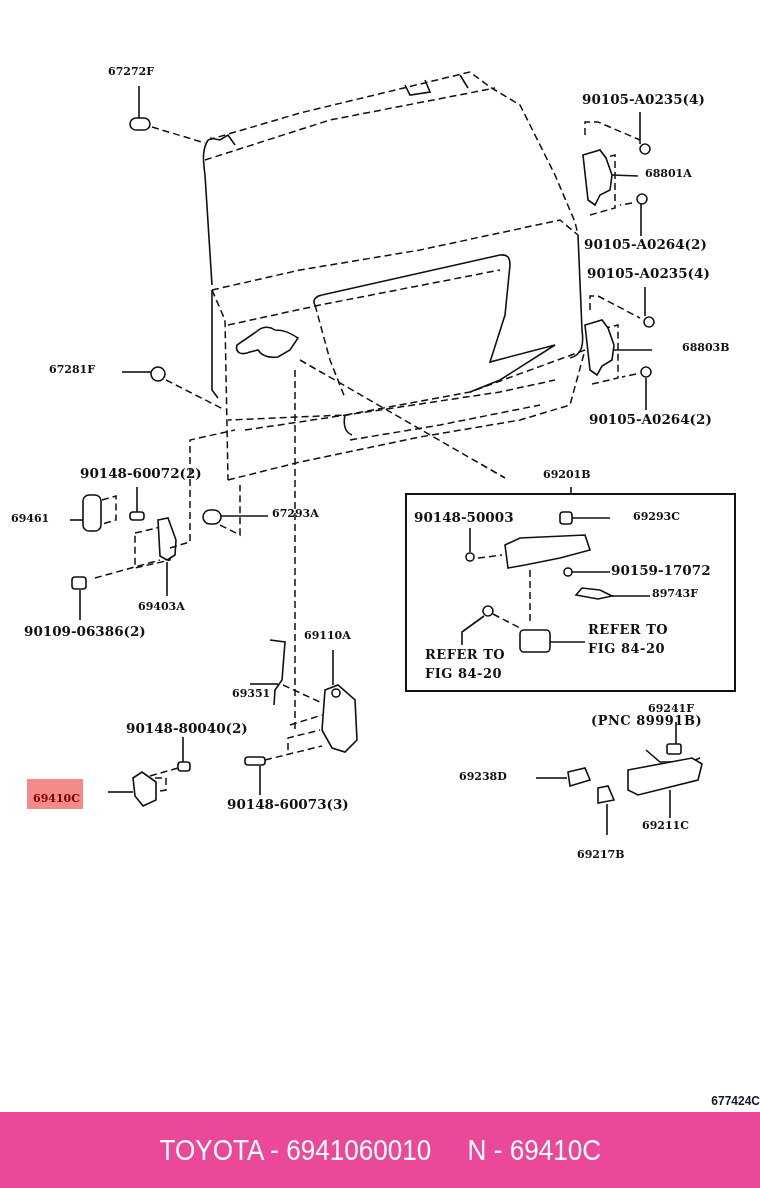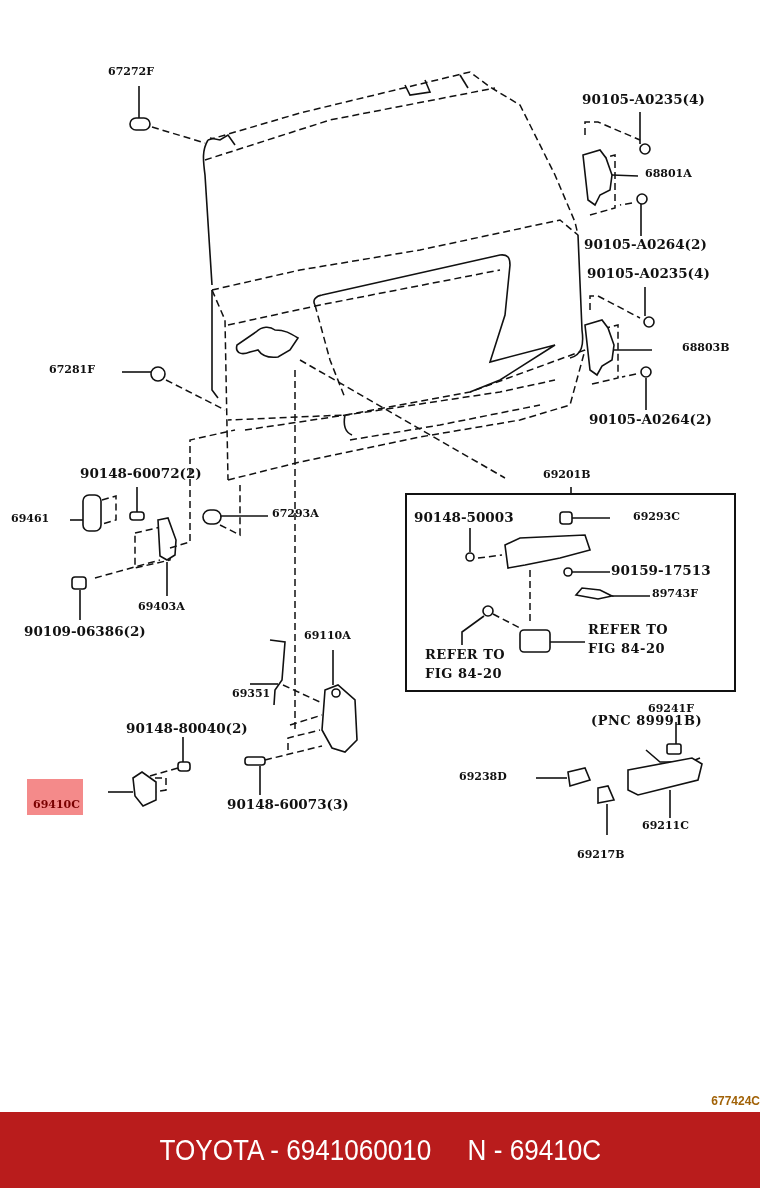--- a/index.html
+++ b/index.html
@@ -1,26 +1,26 @@
 <!DOCTYPE html>
 <html><head>
   <meta charset="utf-8">
   <style>
     html, body { margin: 0; padding: 0; background: #ffffff; }
     body { width: 760px; height: 1188px; position: relative; overflow: hidden; font-family: "DejaVu Serif", serif; }
     #diagram { position: absolute; left: 0; top: 0; width: 760px; height: 1110px; }
     .lbl { position: absolute; font-family: "DejaVu Serif", serif; font-weight: bold; font-size: 11px; color: #111; white-space: nowrap; letter-spacing: 0px; line-height: 1; }
     .lbl.sm { font-size: 13.5px; }
     .lbl.ref { font-size: 13px; letter-spacing: 0.5px; }
-    .lbl.hl { background: #f48a8a; color: #7a0000; padding: 20px 3px 5px 6px; }
+    .lbl.hl { background: #f48a8a; color: #7a0000; padding: 14px 3px 5px 6px; }
     .ln { stroke: #111; stroke-width: 1.6; fill: none; }
     .dash { stroke: #111; stroke-width: 1.5; fill: none; stroke-dasharray: 7 4; }
     .part { stroke: #111; stroke-width: 1.6; fill: #fff; }
-    #fig-id { position: absolute; right: 0; top: 1094px; font-family: "Liberation Sans", sans-serif; font-weight: bold; font-size: 12px; color: #a16207; }
-    #footer { position: absolute; left: 0; top: 1112px; width: 760px; height: 76px; background: #b91c1c; display: flex; align-items: center; justify-content: center; }
+    #fig-id { position: absolute; right: 0; top: 1094px; font-family: "Liberation Sans", sans-serif; font-weight: bold; font-size: 12px; color: #0f172a; }
+    #footer { position: absolute; left: 0; top: 1112px; width: 760px; height: 76px; background: #ec4899; display: flex; align-items: center; justify-content: center; }
     #footer span { font-family: "Liberation Sans", sans-serif; color: #ffffff; font-size: 29px; transform: scaleX(0.9); white-space: pre; }
   </style>
 </head>
 <body>
 
 <div id="diagram">
   <svg width="760" height="1110" viewBox="0 0 760 1110">
 
     <g>
       <path class="dash" d="M208,140 L300,113 L470,72 L490,87 L520,105 L555,175 L575,222 L578,235"></path>
@@ -168,21 +168,21 @@
   <span class="lbl sm" style="left:589px;top:413px;">90105-A0264(2)</span>
   <span class="lbl" style="left:49px;top:364px;">67281F</span>
   <span class="lbl sm" style="left:80px;top:467px;">90148-60072(2)</span>
   <span class="lbl" style="left:11px;top:513px;">69461</span>
   <span class="lbl" style="left:272px;top:508px;">67293A</span>
   <span class="lbl" style="left:138px;top:601px;">69403A</span>
   <span class="lbl sm" style="left:24px;top:625px;">90109-06386(2)</span>
   <span class="lbl" style="left:543px;top:469px;">69201B</span>
   <span class="lbl sm" style="left:414px;top:511px;">90148-50003</span>
   <span class="lbl" style="left:613px;top:511px;margin-left:20px;">69293C</span>
-  <span class="lbl sm" style="left:611px;top:564px;">90159-17513</span>
+  <span class="lbl sm" style="left:611px;top:564px;">90159-17072</span>
   <span class="lbl" style="left:652px;top:588px;">89743F</span>
   <span class="lbl ref" style="left:425px;top:648px;">REFER TO</span>
   <span class="lbl ref" style="left:425px;top:667px;">FIG 84-20</span>
   <span class="lbl ref" style="left:588px;top:623px;">REFER TO</span>
   <span class="lbl ref" style="left:588px;top:642px;">FIG 84-20</span>
   <span class="lbl ref" style="left:591px;top:670px;margin-top:44px;">(PNC 89991B)</span>
   <span class="lbl" style="left:304px;top:630px;">69110A</span>
   <span class="lbl" style="left:187px;top:688px;margin-left:45px;">69351</span>
   <span class="lbl sm" style="left:126px;top:722px;">90148-80040(2)</span>
   <span class="lbl hl" style="left:27px;top:779px;">69410C</span>

